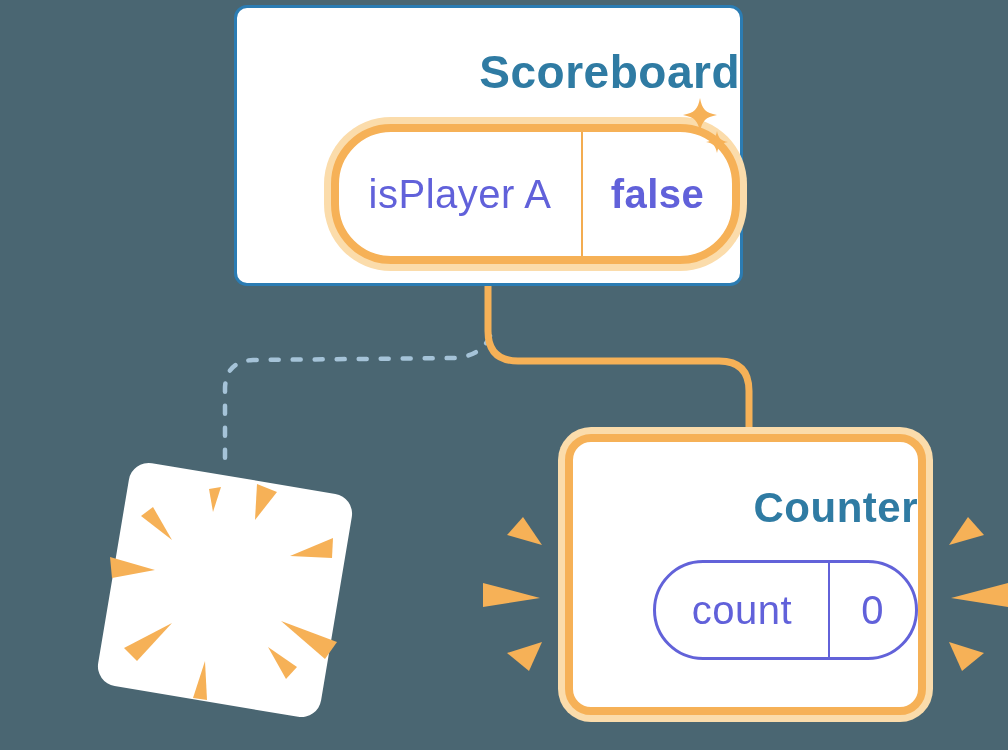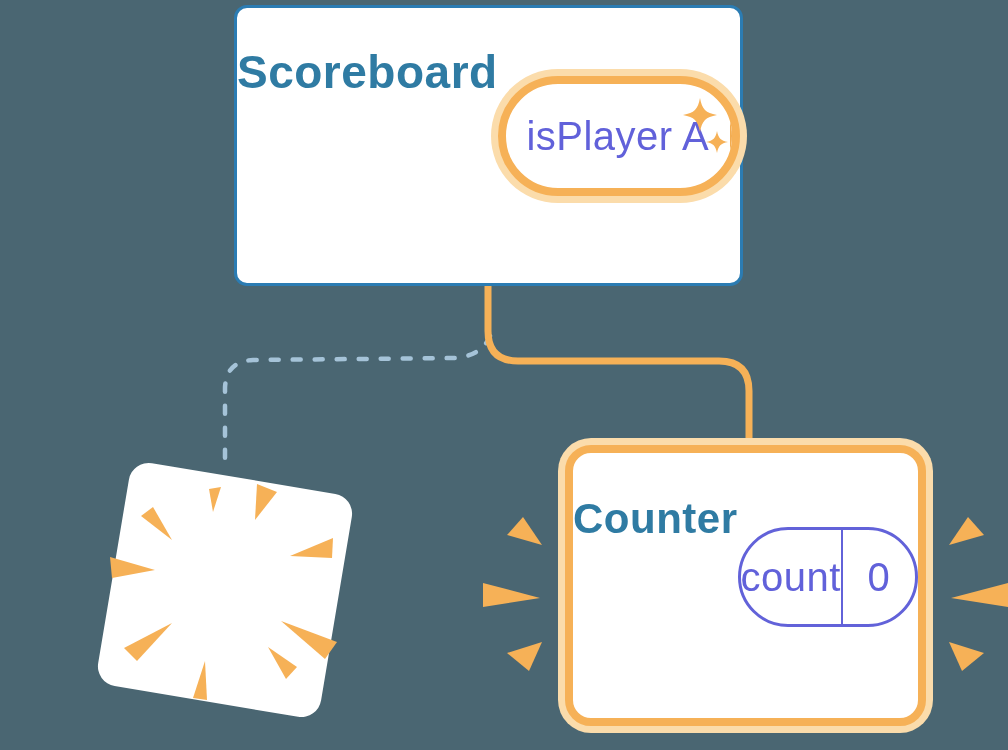--- a/index.html
+++ b/index.html
@@ -17,32 +17,33 @@
     left: 0; top: 0;
     width: 1008px; height: 750px;
   }
   svg.layer.behind { z-index: 1; }
   svg.layer.front  { z-index: 3; }
 
   .card {
     position: absolute;
     background: #ffffff;
     display: flex;
-    align-items: flex-start;
+    flex-direction: column;
+    align-items: flex-end;
     z-index: 2;
   }
   .scoreboard-card {
     left: 234px; top: 5px;
     width: 509px; height: 281px;
     border: 3px solid #2b7cb3;
     border-radius: 13px;
     padding-top: 40px;
   }
   .counter-card {
-    left: 565px; top: 445px;
+    left: 565px; top: 434px;
     width: 361px; height: 281px;
     border: 8px solid #f6b157;
     border-radius: 26px;
     box-shadow: 0 0 0 7px #fbdcab;
     padding-top: 44px;
   }
   .card-title {
     color: #2f7ba3;
     font-weight: 600;
     letter-spacing: 0.5px;
@@ -52,21 +53,21 @@
   .counter-card   .card-title { font-size: 42px; }
 
   .state-pill {
     display: flex;
     align-items: stretch;
     background: #ffffff;
     overflow: hidden;
   }
   .state-pill.highlighted {
     margin-top: 28px;
-    width: 409px; height: 120px;
+    width: 409px; height: 140px;
     border: 8px solid #f6b157;
     border-radius: 60px;
     box-shadow: 0 0 0 7px #fbdcab;
   }
   .state-pill.plain {
     margin-top: 30px;
     width: 265px; height: 100px;
     border: 3px solid #6262d9;
     border-radius: 52px;
   }
@@ -119,20 +120,21 @@
       <polygon points="951,598 1008,583 1008,607"></polygon>
       <polygon points="949,642 984,653 962,671"></polygon>
     </g>
   </svg>
 
   <div class="card scoreboard-card">
     <div class="card-title">Scoreboard</div>
     <div class="state-pill highlighted">
       <div class="pill-cell key">isPlayer A</div>
       <div class="pill-divider"></div>
+      <div class="pill-cell value">false</div>
     </div>
   </div>
 
   <div class="card counter-card">
     <div class="card-title">Counter</div>
     <div class="state-pill plain">
       <div class="pill-cell key">count</div>
       <div class="pill-divider"></div>
       <div class="pill-cell value">0</div>
 

